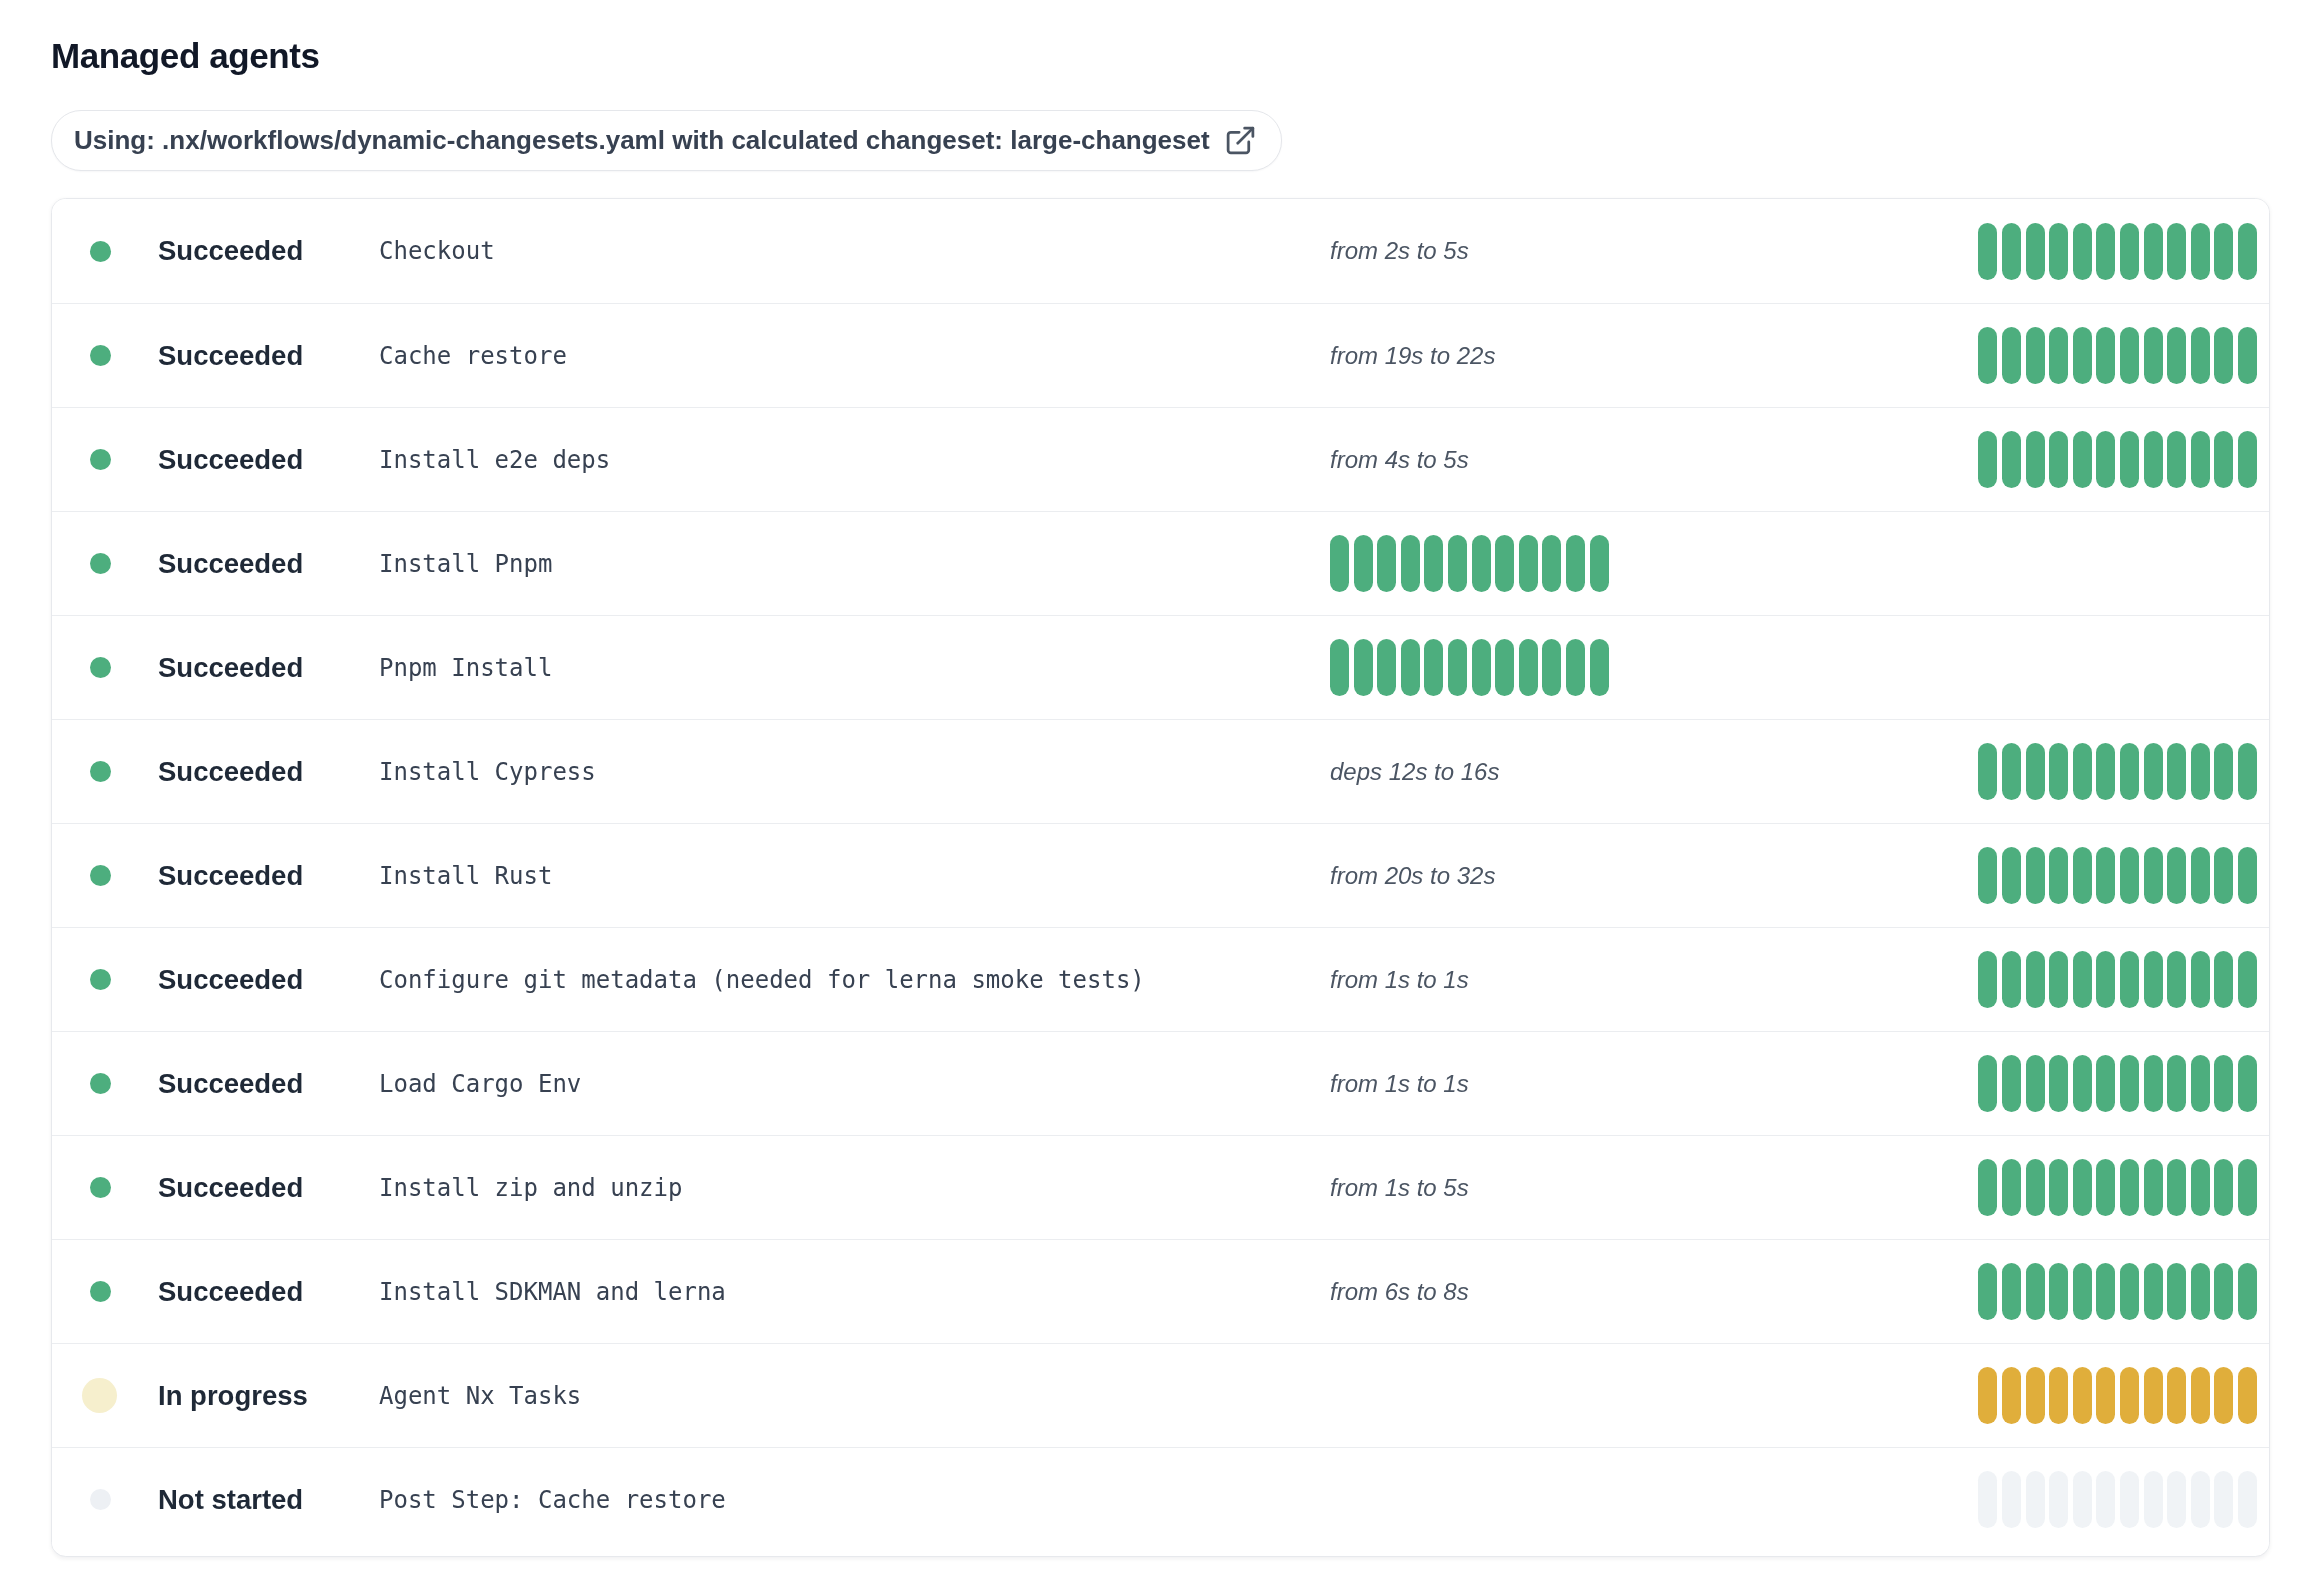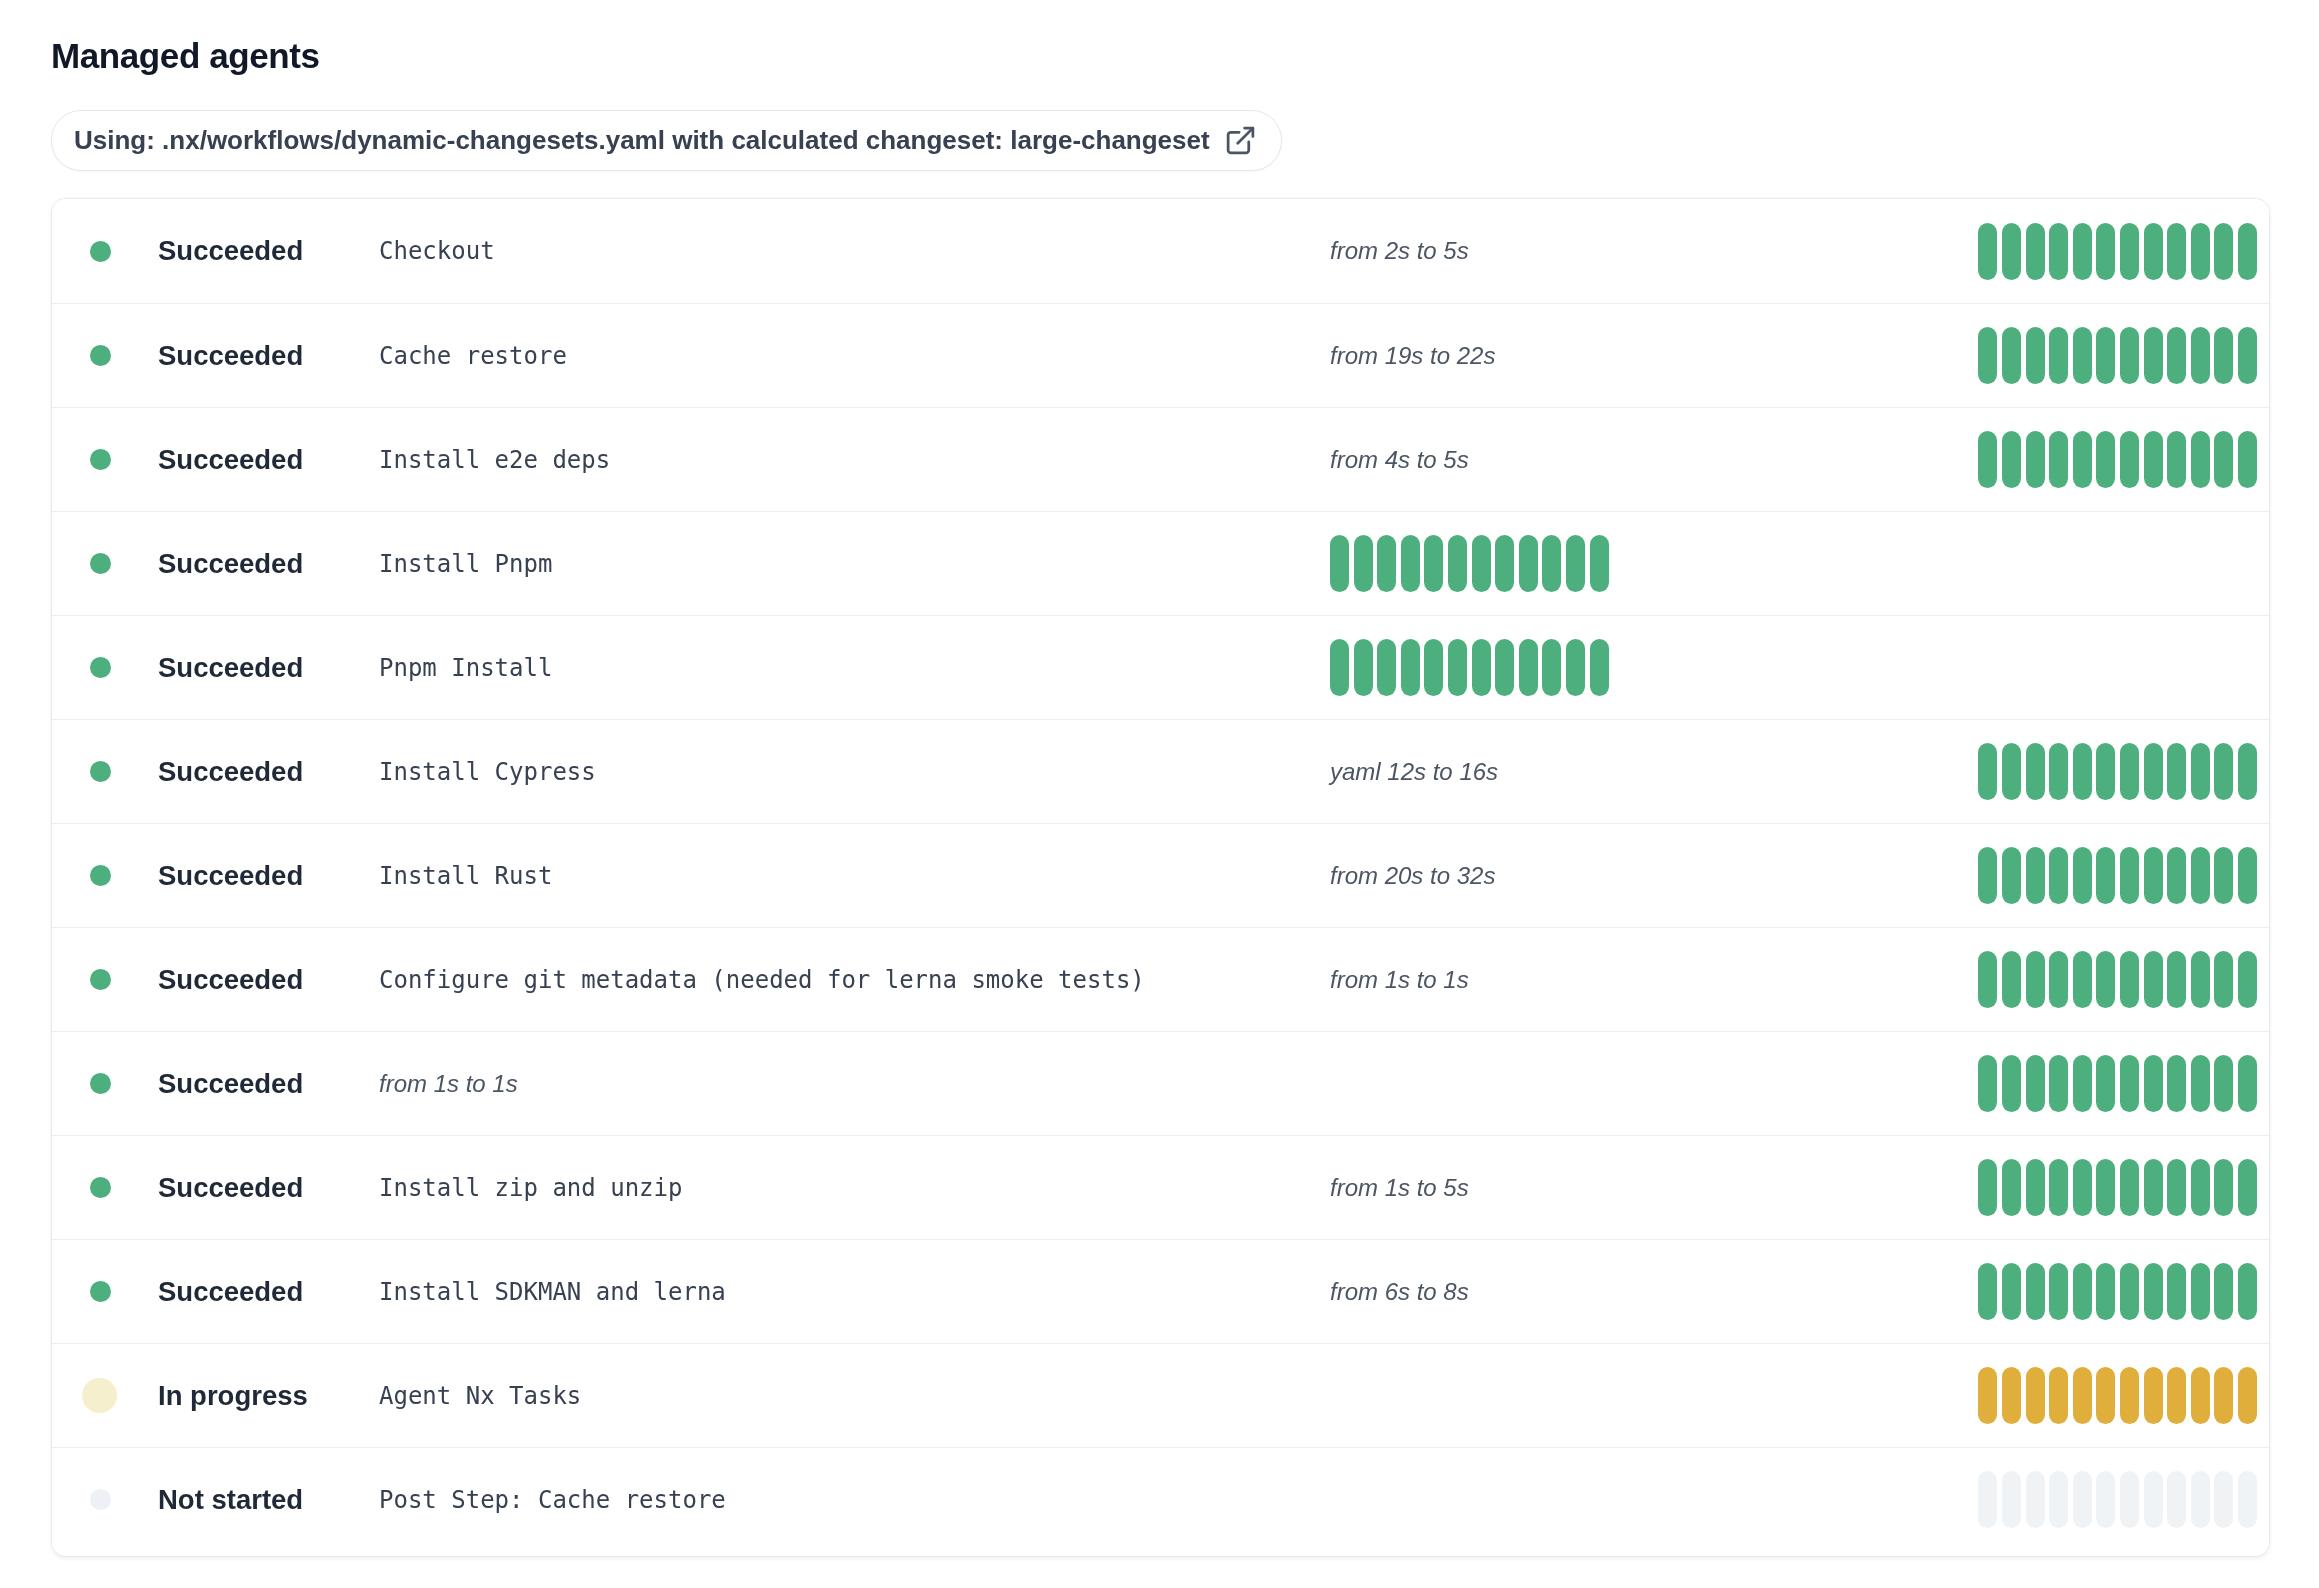--- a/index.html
+++ b/index.html
@@ -223,21 +223,21 @@
           <span class="seg"></span>
         </span>
   </div>
 
   <div class="row succeeded">
     <span class="dot-cell">
           <span class="dot"></span>
         </span>
     <span class="status-label">Succeeded</span>
     <span class="step-name">Install Cypress</span>
-    <span class="step-duration">yaml 12s to 16s</span>
+    <span class="step-duration">deps 12s to 16s</span>
     <span class="bars">
           <span class="seg"></span>
           <span class="seg"></span>
           <span class="seg"></span>
           <span class="seg"></span>
           <span class="seg"></span>
           <span class="seg"></span>
           <span class="seg"></span>
           <span class="seg"></span>
           <span class="seg"></span>
@@ -291,20 +291,21 @@
           <span class="seg"></span>
           <span class="seg"></span>
         </span>
   </div>
 
   <div class="row succeeded">
     <span class="dot-cell">
           <span class="dot"></span>
         </span>
     <span class="status-label">Succeeded</span>
+    <span class="step-name">Load Cargo Env</span>
     <span class="step-duration">from 1s to 1s</span>
     <span class="bars">
           <span class="seg"></span>
           <span class="seg"></span>
           <span class="seg"></span>
           <span class="seg"></span>
           <span class="seg"></span>
           <span class="seg"></span>
           <span class="seg"></span>
           <span class="seg"></span>

